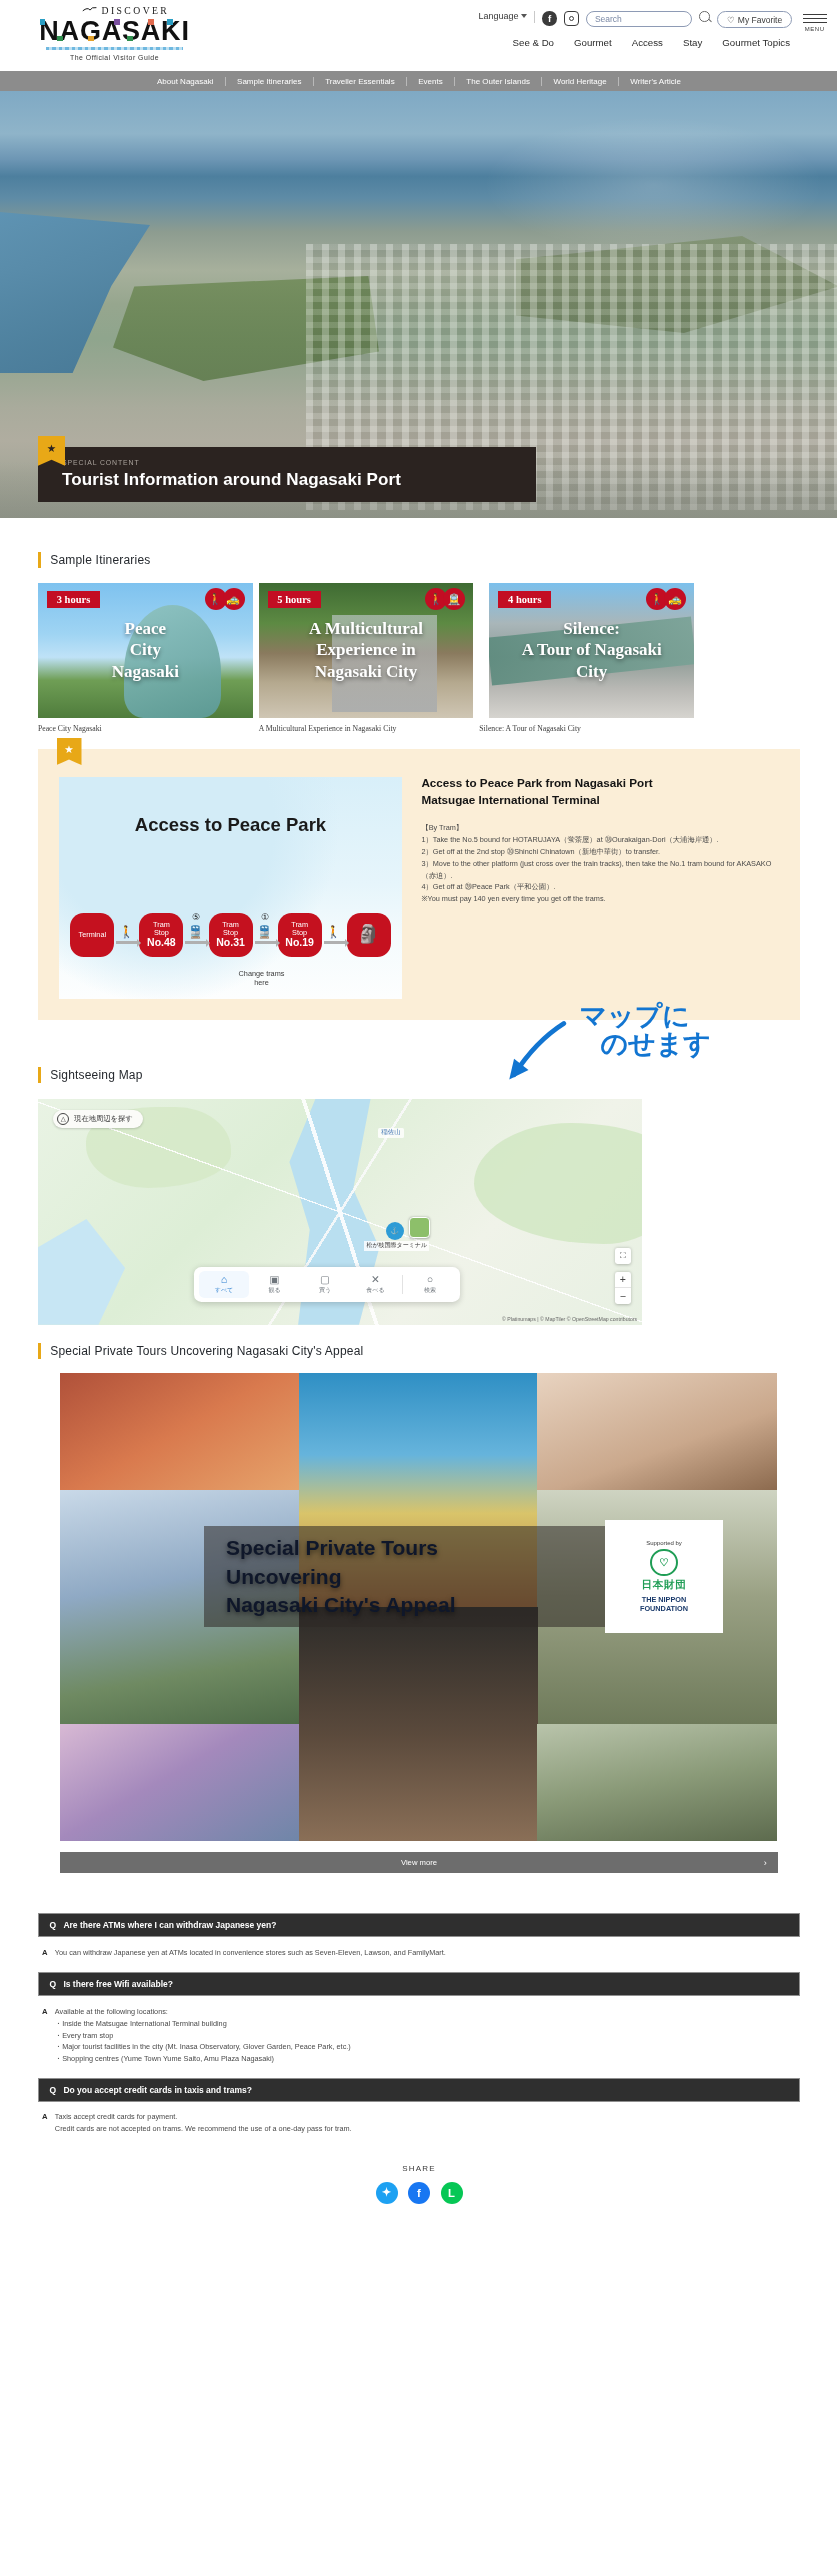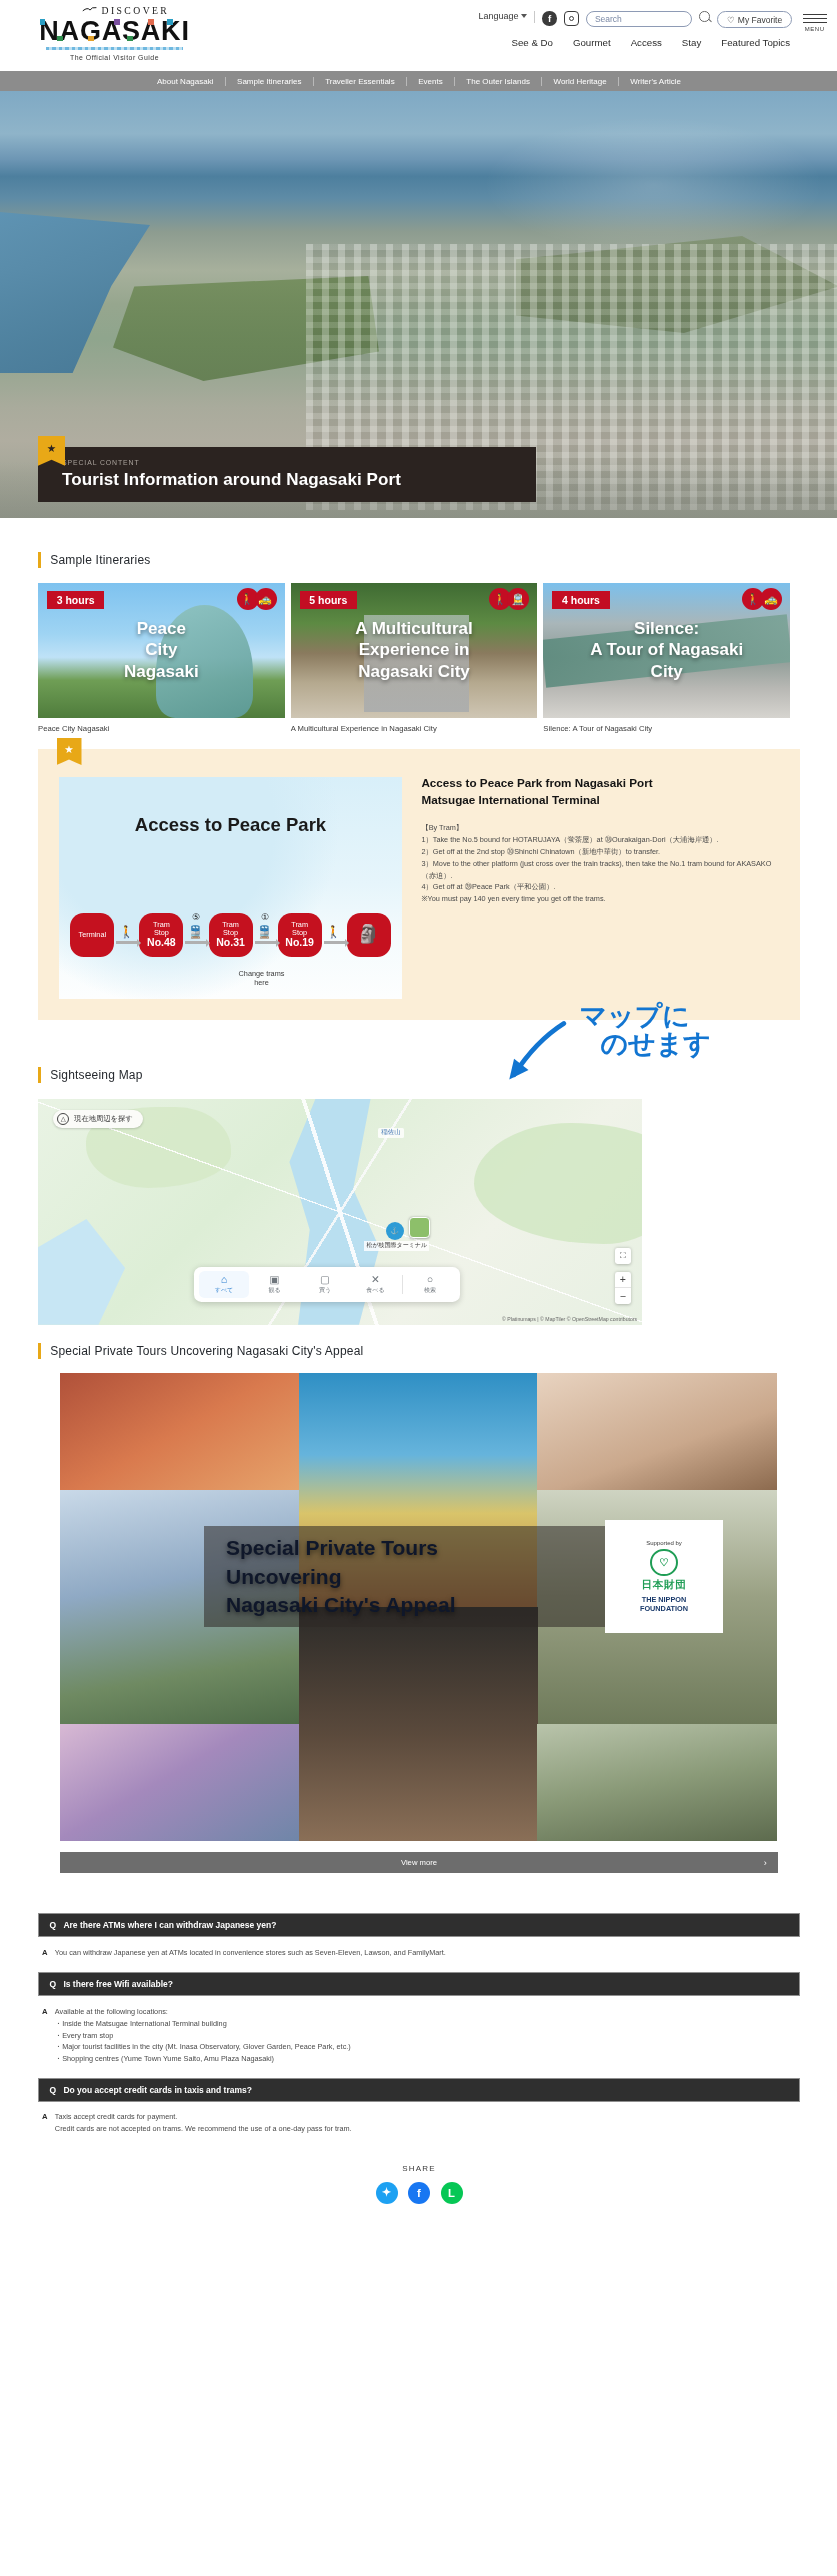--- a/index.html
+++ b/index.html
@@ -92,26 +92,26 @@
                color:#2b2320; font-size:10.5px;}
   .hero-kicker { font-size:6.9px; color:#a9a29b; letter-spacing:0.9px; margin-bottom:4px;}
   .hero-title { font-size:17px; color:#fff; font-weight:700; letter-spacing:0.1px;}
 
   
   .sec-h { display:flex; align-items:center; gap:9px; margin: 0 0 0 38px; }
   .sec-h .bar { width:3.2px; height:16px; background:#e8a817; }
   .sec-h h2 { font-size:12px; font-weight:400; color:#25292e; letter-spacing:0.2px;}
 
   
-  .cards { display:flex; gap:6px; margin:14.5px 0 0 38px; width:752px;}
+  .cards { display:flex; gap:6px; margin:14.5px 0 0 38px; width:656px;font-family:Liberation Serif, serif;}
   .card { width:248px; cursor:pointer;}
   .card-img { position:relative; height:135px; overflow:hidden; }
   .ci1 { background:linear-gradient(180deg,#7ec2ef 0%,#9fd4f3 38%,#bfe2f7 55%,#6f9e55 72%,#4f7c3c 100%); }
   .ci2 { background:linear-gradient(180deg,#3f6b33 0%,#5d8a43 30%,#8a7a5e 52%,#b5a98f 74%,#cfc6b4 100%); }
-  .ci3 { background:linear-gradient(180deg,#7cc0ec 0%,#a9b6b9 30%,#8d9b96 55%,#b8b8b4 78%,#d6d4cf 100%); }
+  .ci3 { background:linear-gradient(180deg,#7cc0ec 0%,#a9b6b9 30%,#8d9b96 55%,#b8b8b4 78%,#d6d4cf 100%);margin-left:10px; }
   .ci1:after{content:"";position:absolute;right:32px;bottom:0;width:97px;height:113px;
     background:linear-gradient(160deg,#8fc3c0,#5d9b98);border-radius:50% 50% 20% 20%/60% 60% 20% 20%;opacity:.95;}
   .ci2:after{content:"";position:absolute;left:73px;top:32px;width:105px;height:97px;
     background:linear-gradient(180deg,#c9cfd6,#9aa2ad);opacity:.6;}
   .ci3:after{content:"";position:absolute;left:0;top:44px;width:100%;height:48px;
     background:linear-gradient(90deg,#5d8b7e,#79a296);transform:rotate(-6deg);opacity:.9;}
   .badge-hours { position:absolute; left:9px; top:8px; background:#c30d23; color:#fff;
                  font-size:10.5px; font-weight:700; padding:3.2px 9.7px; z-index:3;}
   .icon-trans { position:absolute; right:8px; top:5.6px; display:flex; align-items:center; z-index:3;}
   .icon-trans .circ { width:22px;height:22px;border-radius:50%;background:#c30d23;color:#fff;
@@ -294,21 +294,21 @@
         <div class="bar"></div>
         <div class="lbl">MENU</div>
       </div>
     </div>
 
     <div class="mainnav">
       <a>See &amp; Do</a>
       <a>Gourmet</a>
       <a>Access</a>
       <a>Stay</a>
-      <a>Featured Topics</a>
+      <a>Gourmet Topics</a>
     </div>
   </div>
 
   <div class="catbar">
     <a>About Nagasaki</a>
     <a>Sample Itineraries</a>
     <a>Traveller Essentials</a>
     <a>Events</a>
     <a>The Outer Islands</a>
     <a>World Heritage</a>

